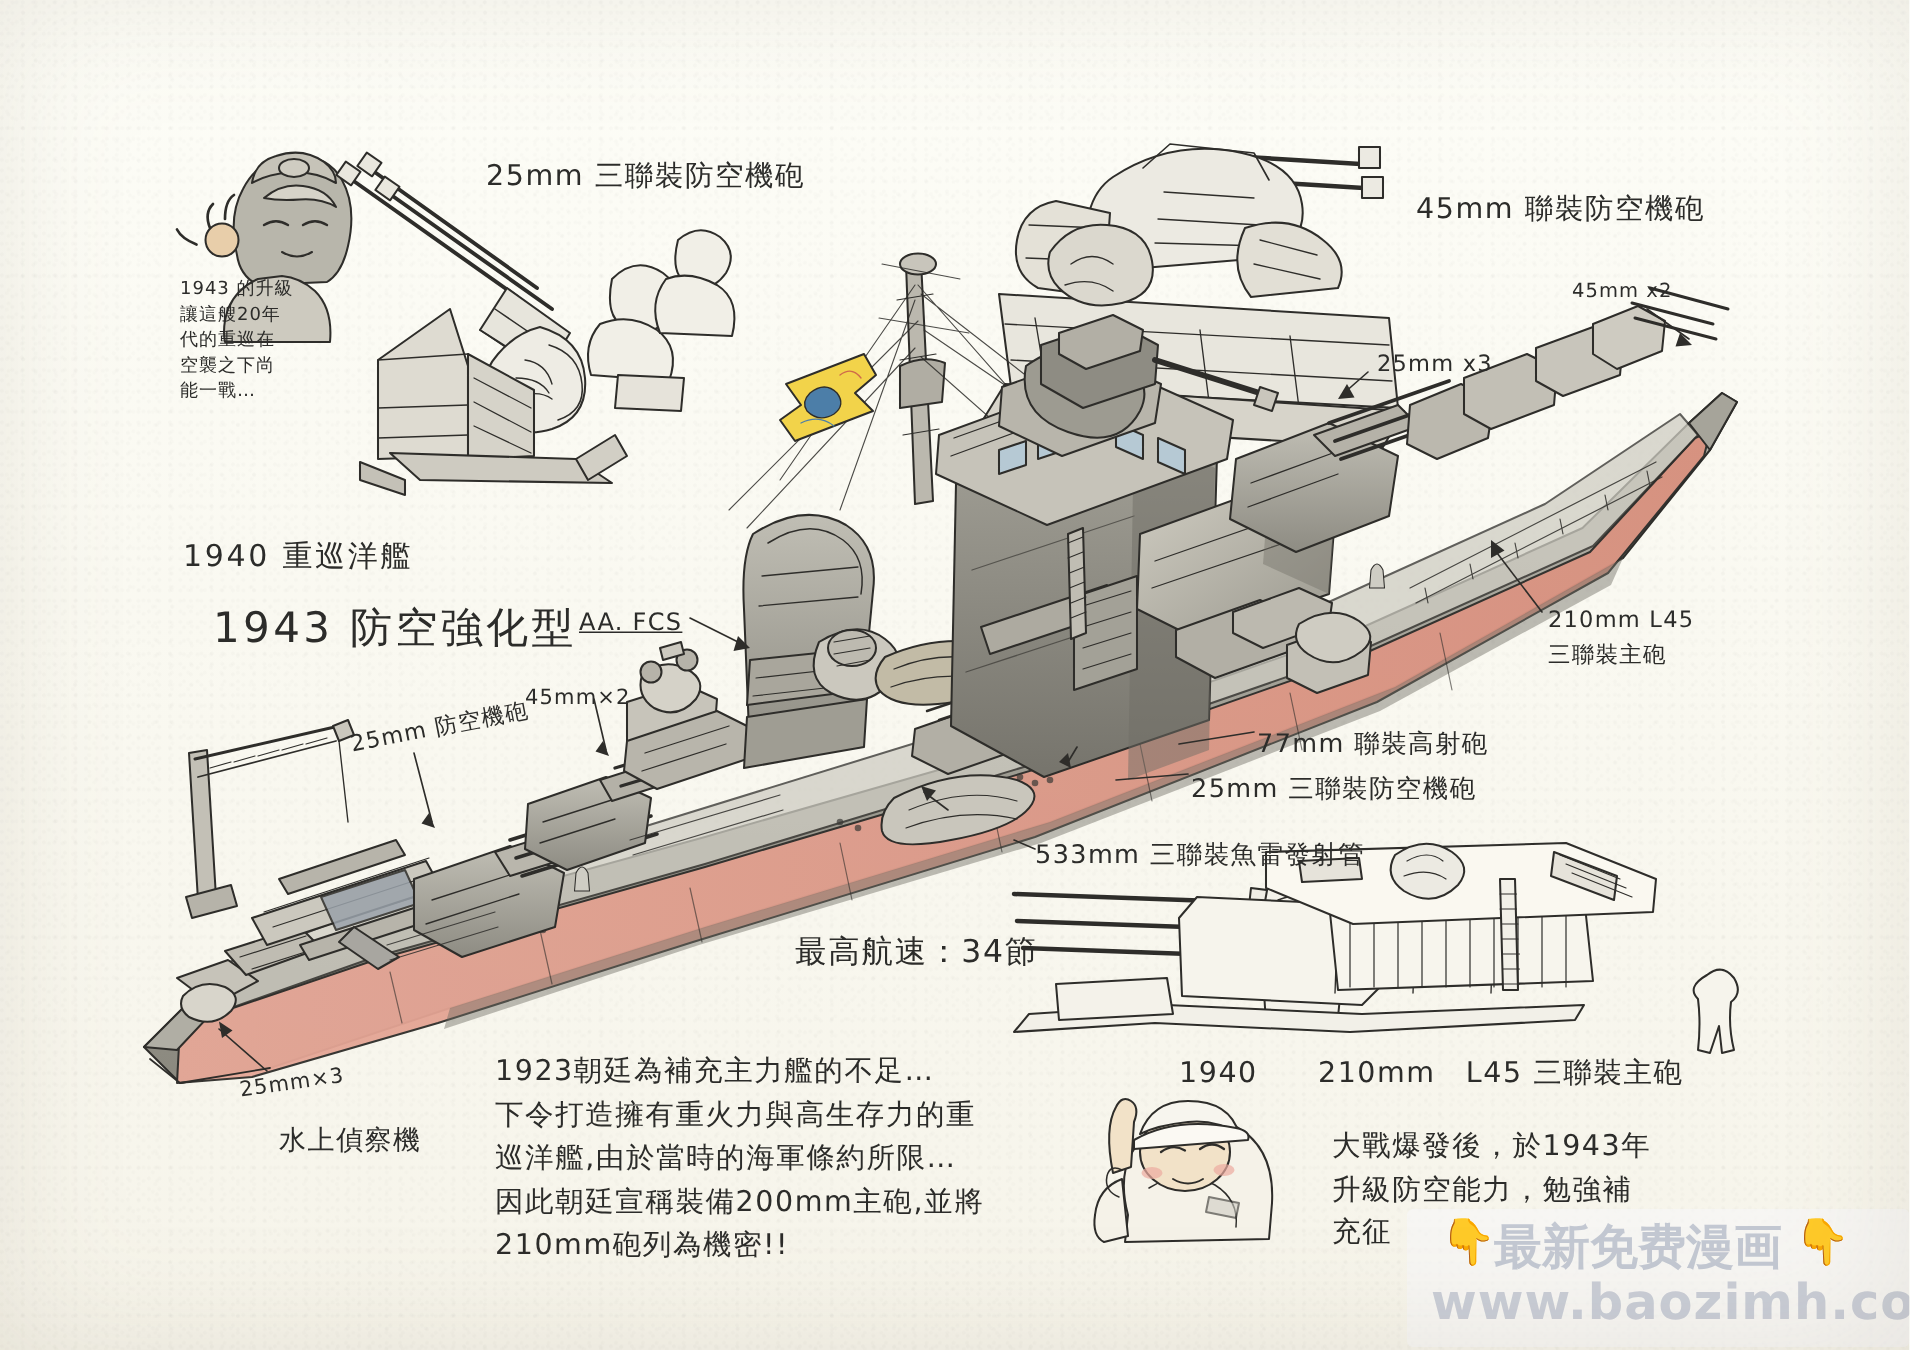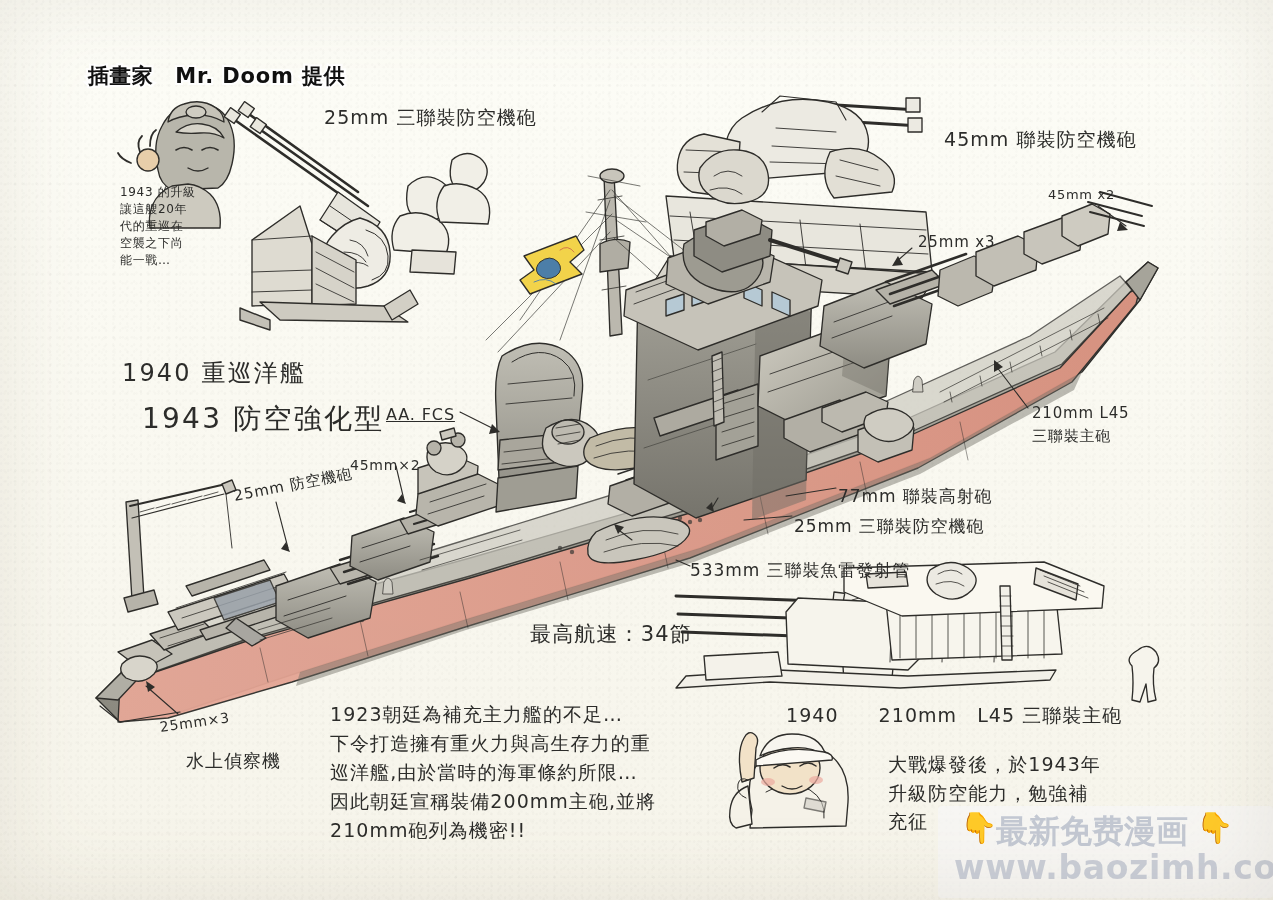--- a/index.html
+++ b/index.html
@@ -378,29 +378,28 @@
         <ellipse cx="816" cy="780" rx="7" ry="4" fill="#edaba0" stroke="none" opacity=".7"></ellipse>
         <path d="M748 786 q-16 6 -18 24 q-2 14 6 18 l16 -4Z" fill="#f5f2e8"></path>
         <path d="M742 782 q-6 -30 2 -44 q4 -8 10 -4 q6 4 2 14 l-2 30Z" fill="#f2e2c8"></path>
         <path d="M746 798 q-10 -4 -8 -14 q2 -8 10 -4" stroke-width="1"></path>
         <path d="M806 798 l20 4 l-2 10 l-20 -4Z" fill="#cfcdc4" opacity=".6"></path>
       </g>
 
     </g>
   </svg>
 
-  <div class="credit" style="left:88px;top:62px;font-size:21px;"><span>插畫家　Mr. Doom 提供</span></div>
 
   <div class="hw" style="left:120px;top:184px;font-size:12px;">1943 的升級
 讓這艘20年
 代的重巡在
 空襲之下尚
 能一戰…</div>
 
-  <div class="hw" style="left:122px;top:356px;font-size:24px;letter-spacing:.09em;">1940 重巡洋艦</div>
+  <div class="hw" style="left:122px;top:356px;font-size:20px;letter-spacing:.09em;">1940 重巡洋艦</div>
   <div class="hw" style="left:142px;top:399px;font-size:28px;letter-spacing:.08em;">1943 防空強化型</div>
 
   <div class="hw" style="left:324px;top:104px;font-size:19px;">25mm 三聯裝防空機砲</div>
   <div class="hw" style="left:944px;top:126px;font-size:19px;">45mm 聯裝防空機砲</div>
 
   <div class="hw" style="left:1048px;top:186px;font-size:13px;">45mm x2</div>
   <div class="hw" style="left:918px;top:232px;font-size:15px;">25mm x3</div>
 
   <div class="hw" style="left:1032px;top:402px;font-size:15px;line-height:1.5;">210mm L45
 三聯裝主砲</div>

